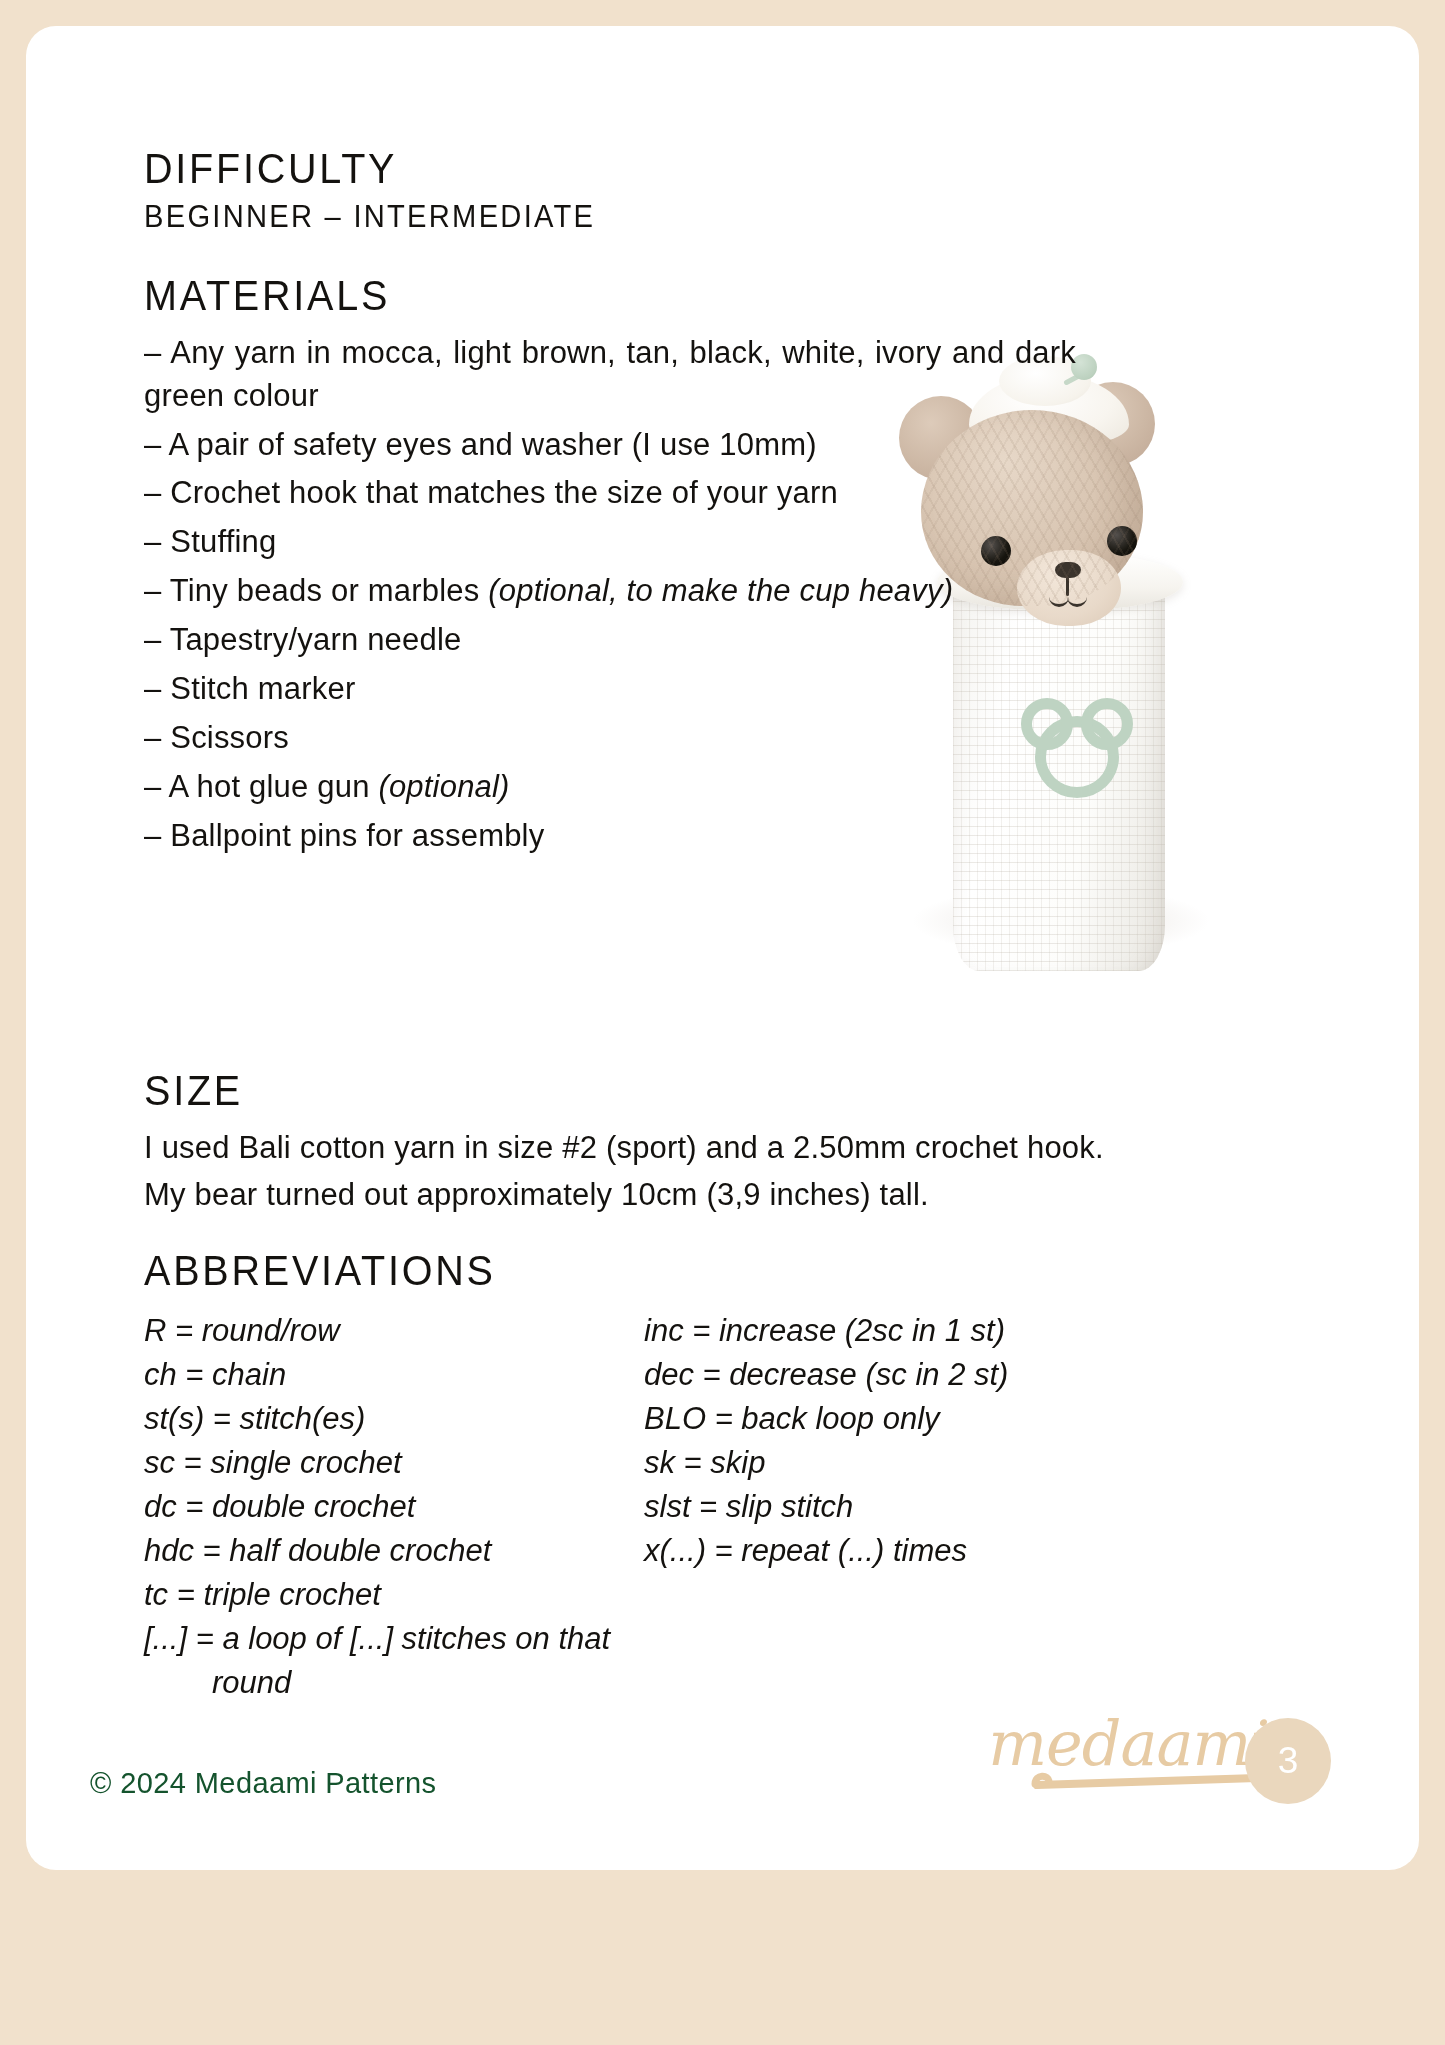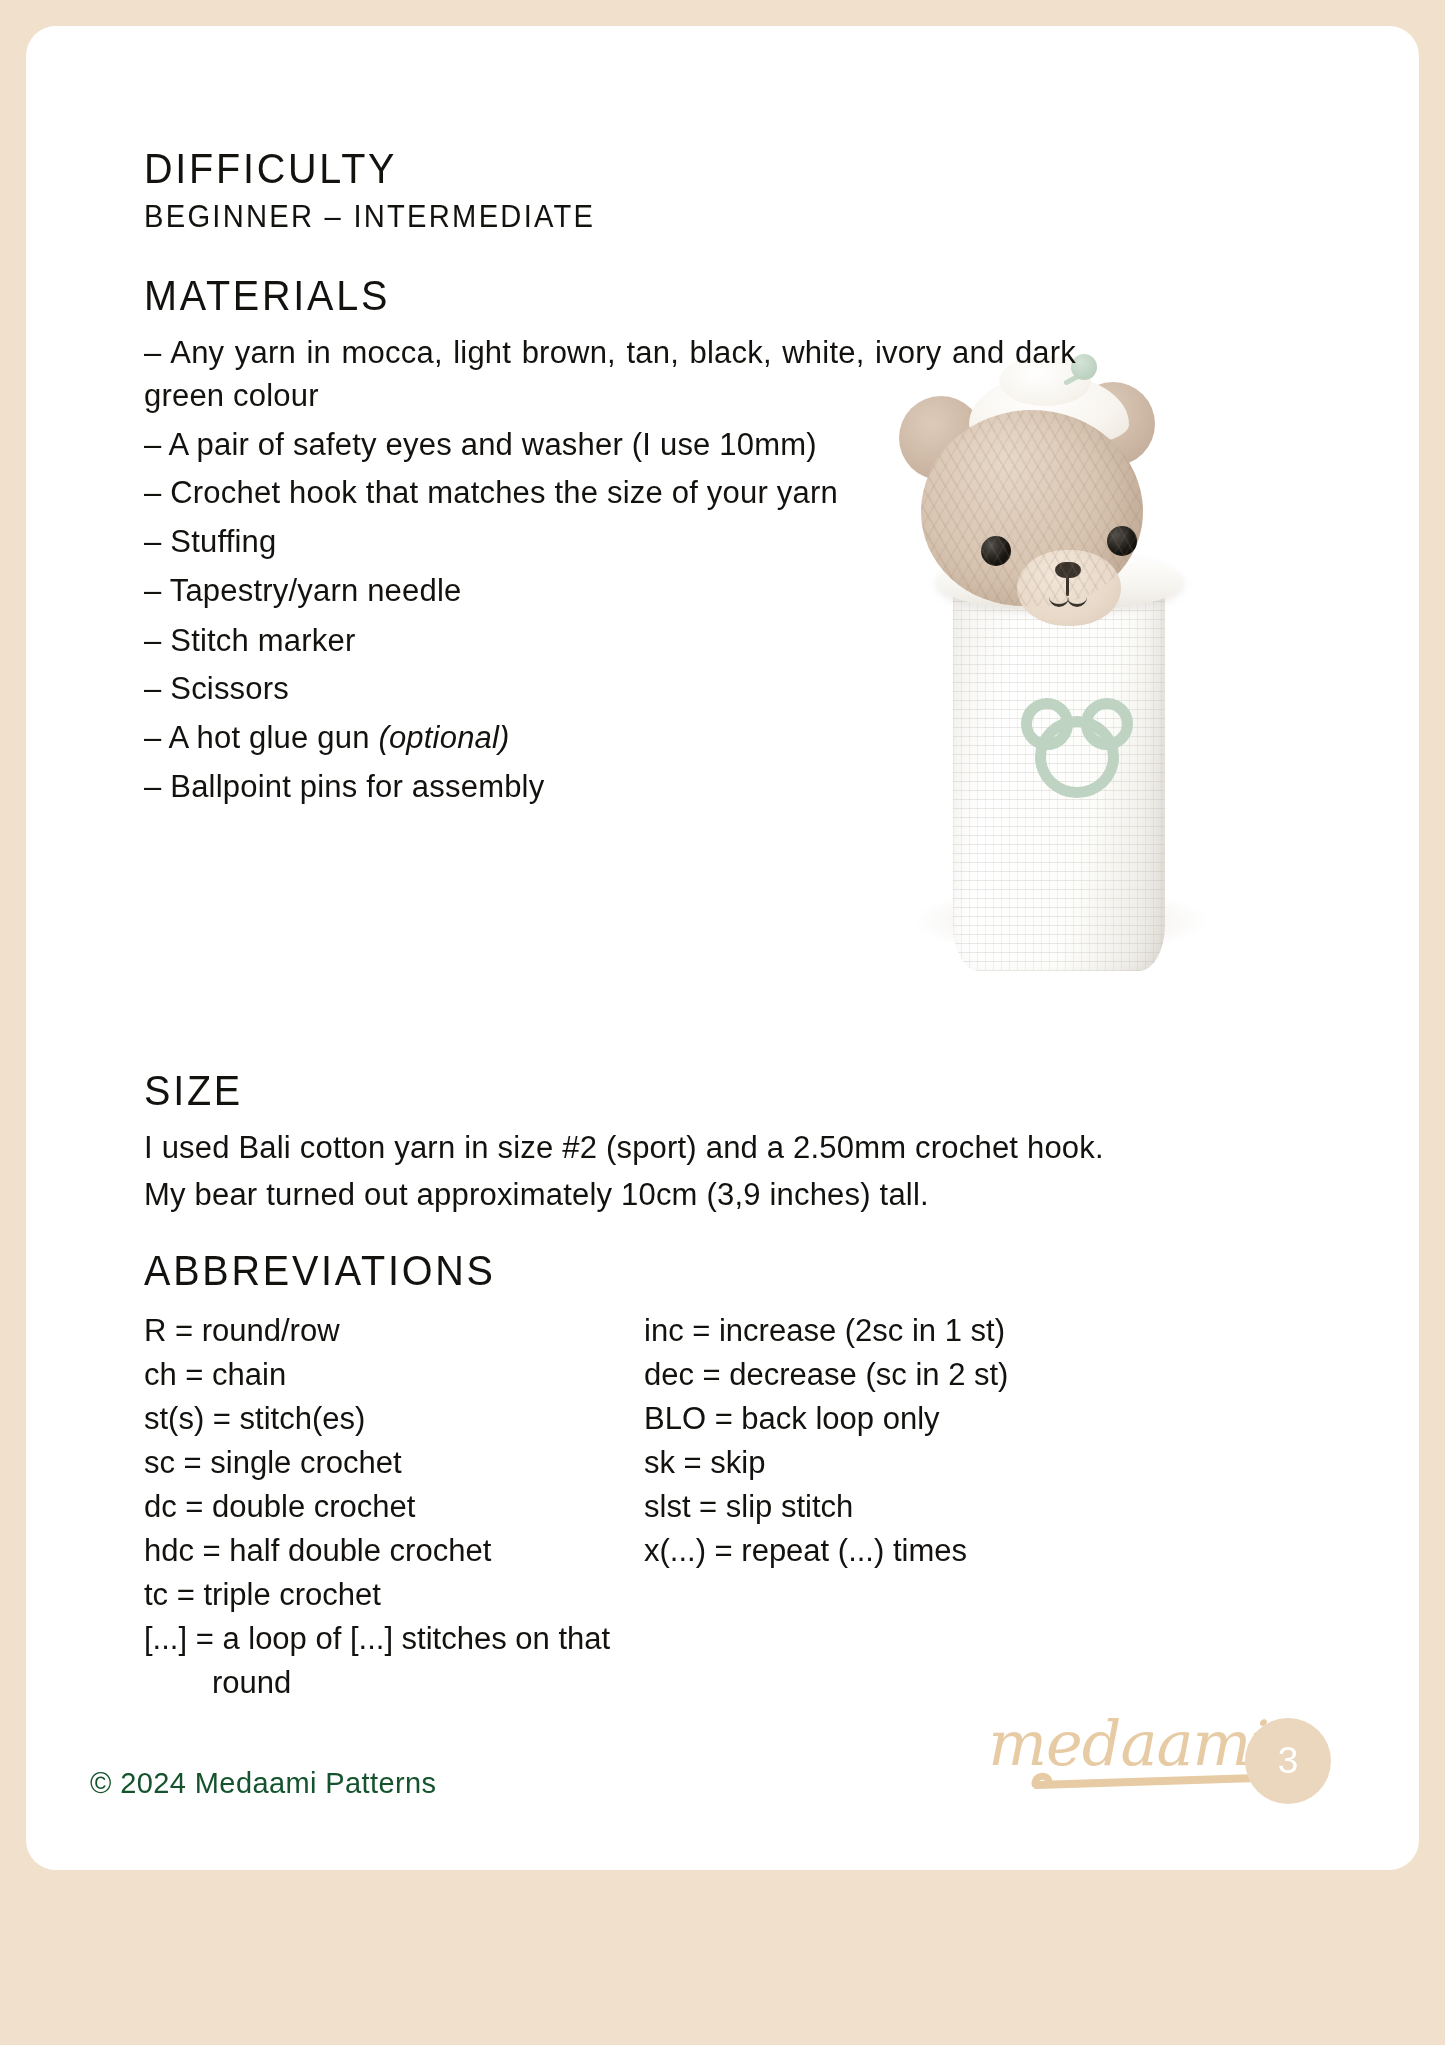--- a/index.html
+++ b/index.html
@@ -210,37 +210,38 @@
       <p class="sub">BEGINNER – INTERMEDIATE</p>
     </div>
 
     <div style="position:absolute;left:0;top:245px;width:1160px;">
       <h2 class="sec">MATERIALS</h2>
       <div style="margin-top:12px;">
         <p class="body just" style="margin:0;width:932px;"><span>– Any yarn in mocca, light brown, tan, black, white, ivory and dark green colour</span></p>
         <p class="body" style="margin:6px 0 0 0;"><span>– A pair of safety eyes and washer (I use 10mm)</span></p>
         <p class="body" style="margin:6px 0 0 0;"><span>– Crochet hook that matches the size of your yarn</span></p>
         <p class="body" style="margin:6px 0 0 0;"><span>– Stuffing</span></p>
+        <p class="body" style="margin:6px 0 0 0;"><span>– Tiny beads or marbles </span><span class="ital">(optional, to make the cup heavy)</span></p>
         <p class="body" style="margin:6px 0 0 0;"><span>– Tapestry/yarn needle</span></p>
         <p class="body" style="margin:7px 0 0 0;"><span>– Stitch marker</span></p>
         <p class="body" style="margin:6px 0 0 0;"><span>– Scissors</span></p>
         <p class="body" style="margin:6px 0 0 0;"><span>– A hot glue gun </span><span class="ital">(optional)</span></p>
         <p class="body" style="margin:6px 0 0 0;"><span>– Ballpoint pins for assembly</span></p>
       </div>
     </div>
 
     <div style="position:absolute;left:0;top:1040px;width:1160px;">
       <h2 class="sec">SIZE</h2>
       <p class="body" style="margin:12px 0 0 0;">I used Bali cotton yarn in size #2 (sport) and a 2.50mm crochet hook.</p>
       <p class="body" style="margin:4px 0 0 0;">My bear turned out approximately 10cm (3,9 inches) tall.</p>
     </div>
 
     <div style="position:absolute;left:0;top:1220px;width:1160px;">
       <h2 class="sec">ABBREVIATIONS</h2>
-      <div class="abbr-cols" style="margin-top:14px;">
+      <div class="abbr-cols" style="margin-top:14px;font-style:italic;">
         <div class="abbr-col left">
           <div class="abbr-line">R = round/row</div>
           <div class="abbr-line">ch = chain</div>
           <div class="abbr-line">st(s) = stitch(es)</div>
           <div class="abbr-line">sc = single crochet</div>
           <div class="abbr-line">dc = double crochet</div>
           <div class="abbr-line">hdc = half double crochet</div>
           <div class="abbr-line">tc = triple crochet</div>
           <div class="abbr-line">[...] = a loop of [...] stitches on that</div>
           <div class="abbr-line abbr-cont">round</div>

